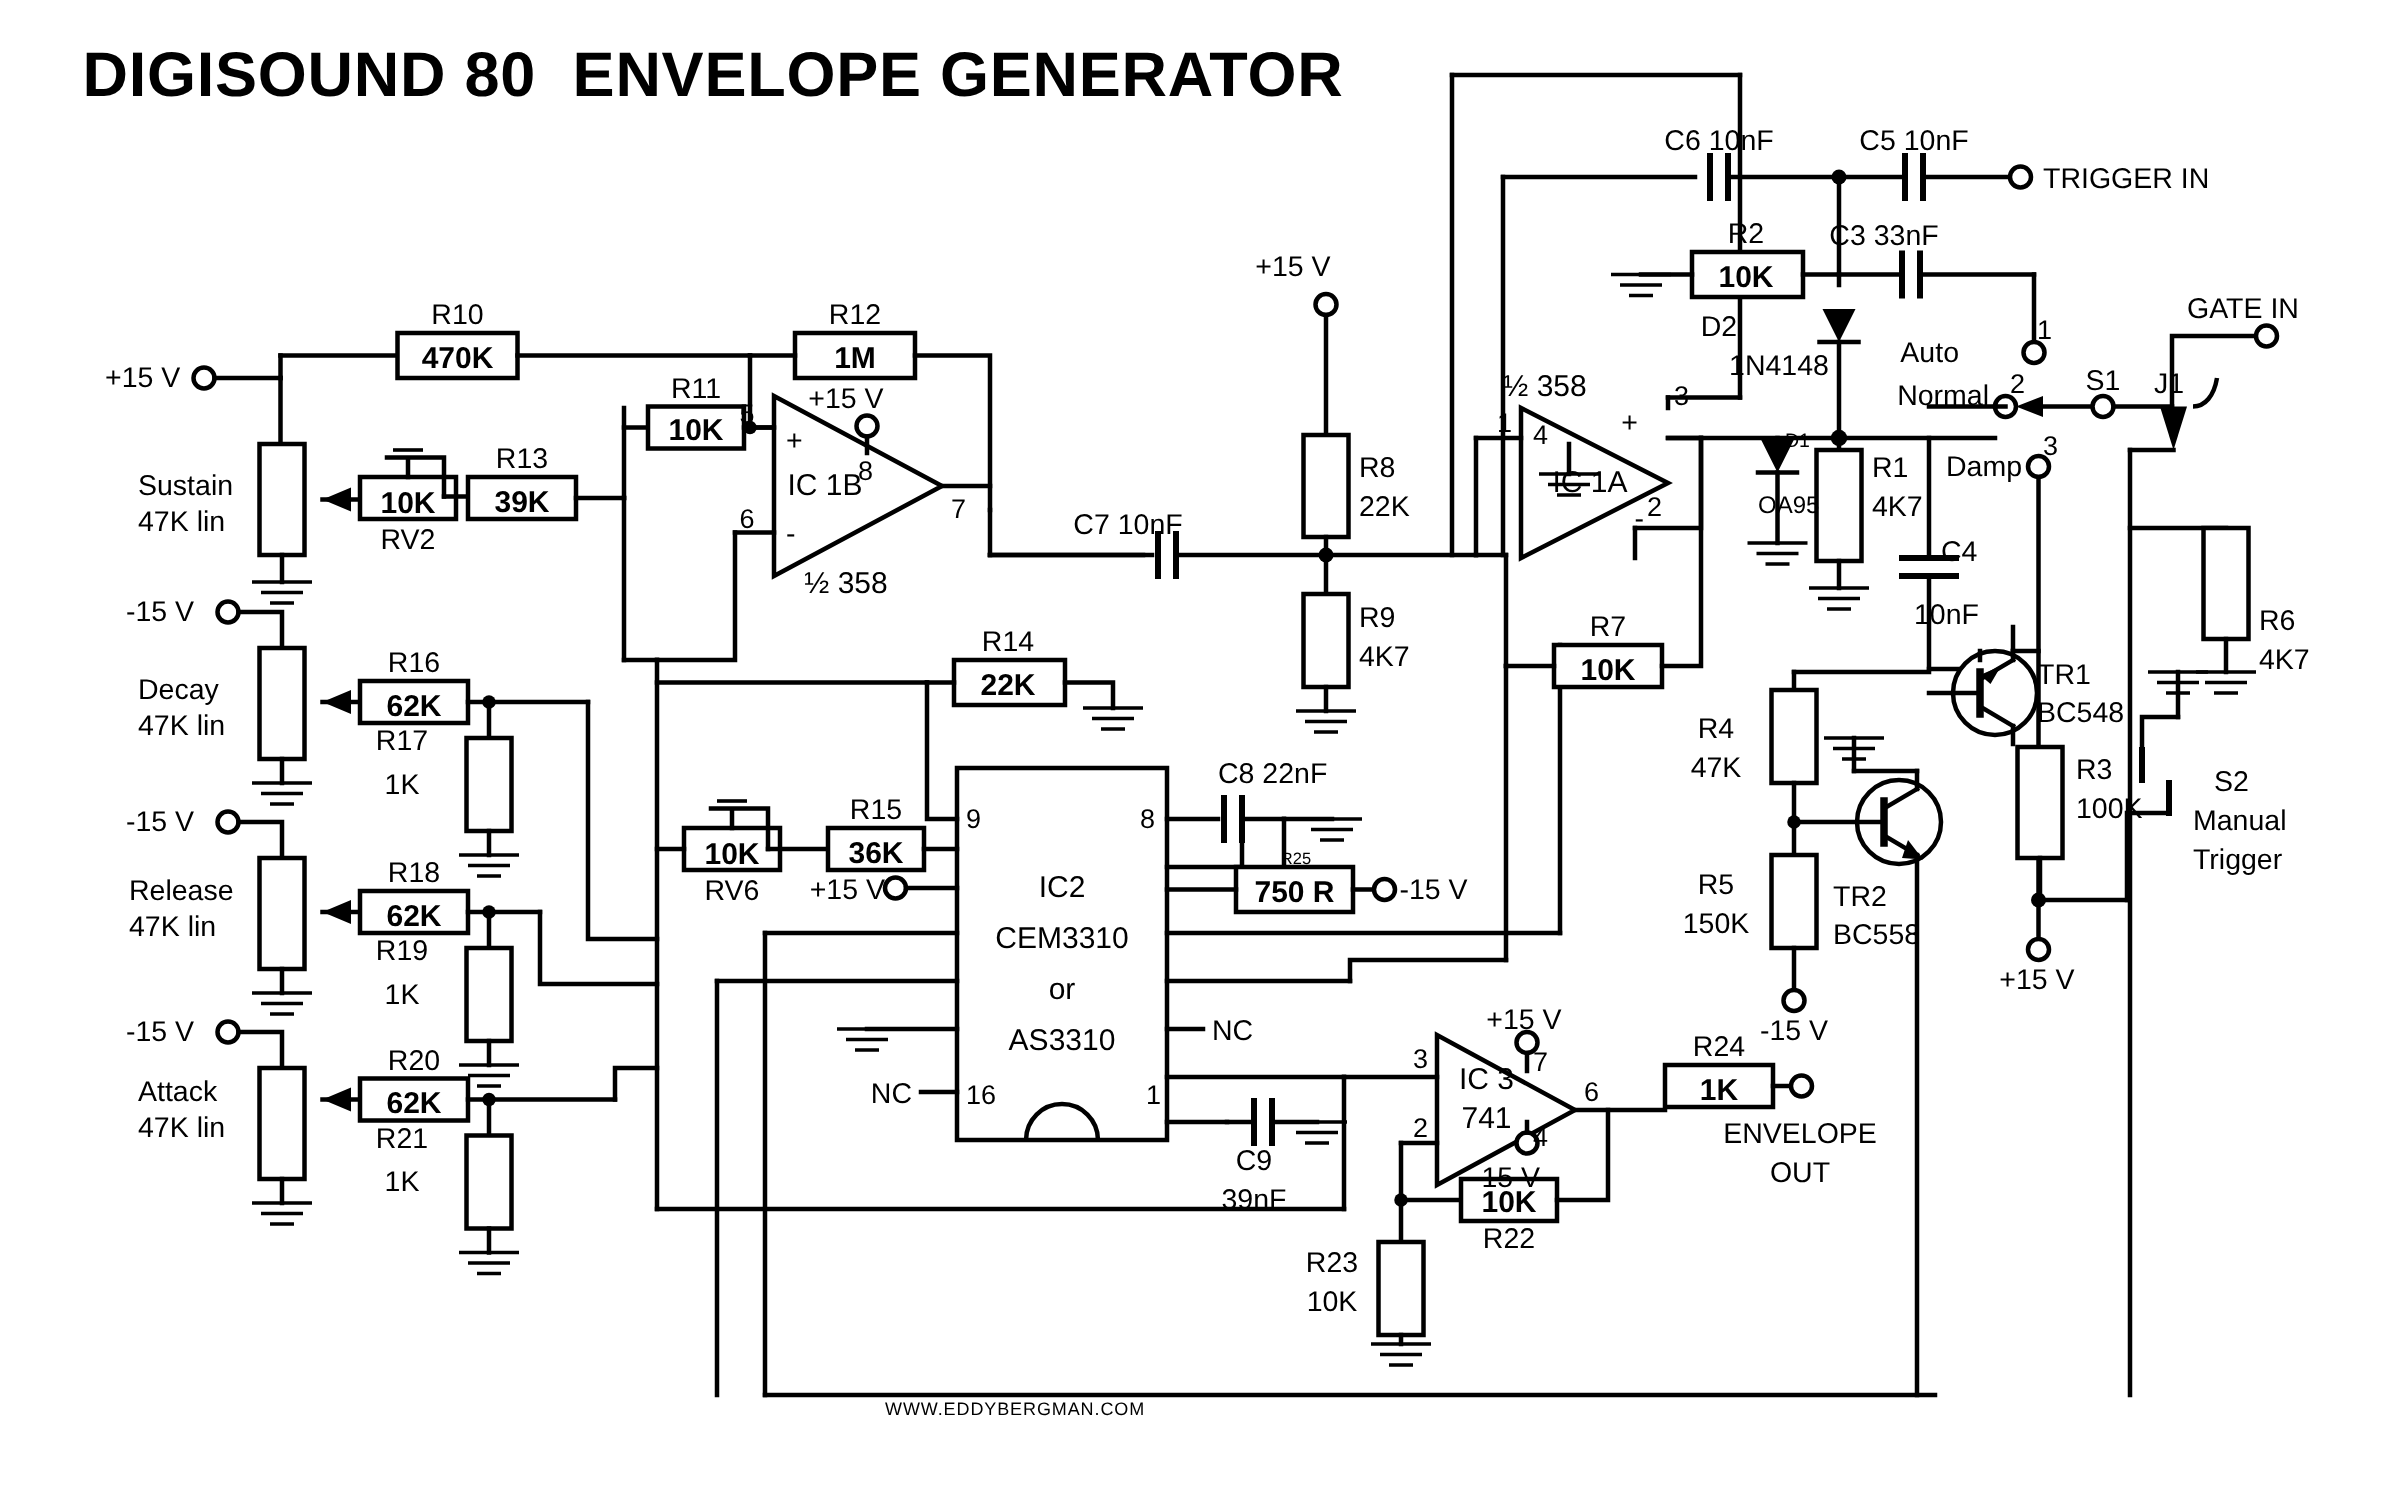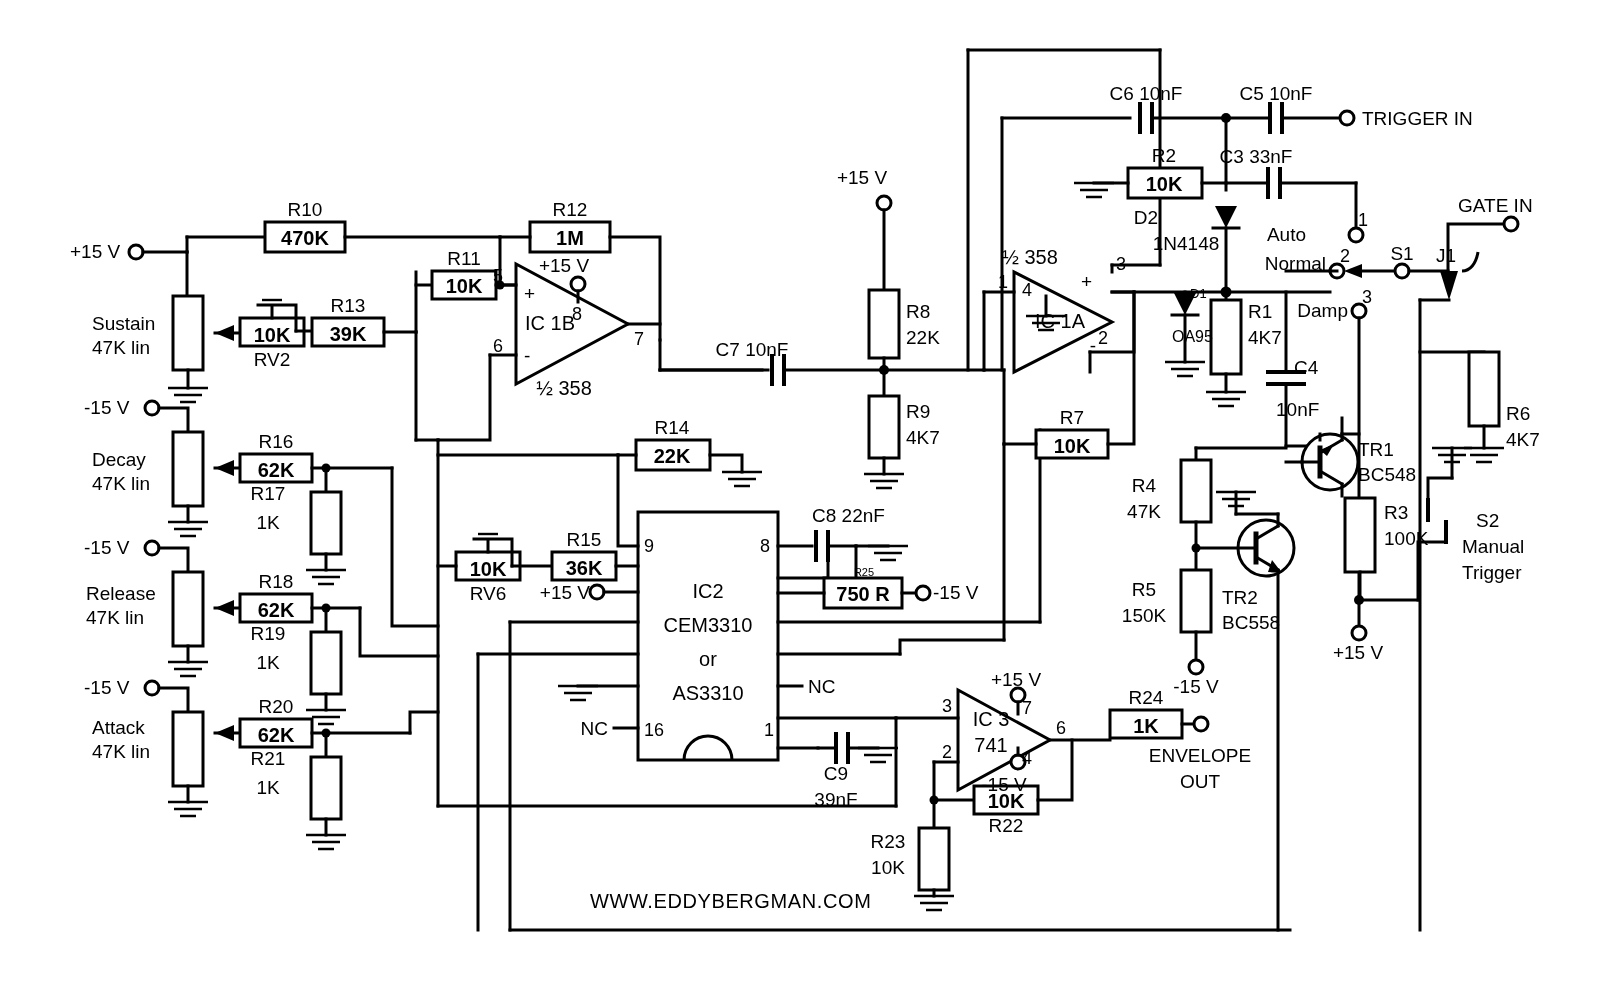--- a/index.html
+++ b/index.html
@@ -10,42 +10,43 @@
     font-family:"Liberation Sans", sans-serif;
     color:#000000;
     overflow:hidden;
   }
   #title{
     position:absolute;left:55px;top:26px;
     font-size:42px;font-weight:bold;letter-spacing:0.5px;
     white-space:pre;
   }
   #watermark{
-    position:absolute;left:590px;top:890px;
-    font-size:20px;letter-spacing:0.6px;
+    position:absolute;left:590px;top:932px;
+    font-size:12px;letter-spacing:0.6px;
   }
   svg.sch{position:absolute;left:0;top:0;width:1600px;height:1001px;}
   .w{stroke:#000;stroke-width:3;fill:none;stroke-linecap:square;}
   .wt{stroke:#000;stroke-width:2.4;fill:none;}
   .bx{stroke:#000;stroke-width:3;fill:#fff;}
   .fill{fill:#000;stroke:none;}
   .nofill{fill:#fff;stroke:#000;stroke-width:3;}
   text{font-family:"Liberation Sans", sans-serif;fill:#000;}
   .lbl{font-size:19px;}
   .val{font-size:20px;font-weight:bold;text-anchor:middle;}
   .ref{font-size:19px;text-anchor:middle;}
   .tiny{font-size:11px;text-anchor:middle;}
   .pin{font-size:18px;}
   .ic{font-size:20px;text-anchor:middle;}
 </style>
 </head>
 <body>
 
 <div id="root">
 
+  <div id="title">DIGISOUND 80  ENVELOPE GENERATOR</div>
   <div id="watermark">WWW.EDDYBERGMAN.COM</div>
 
   <svg class="sch" viewBox="0 0 1600 1001">
 
     <g>
 
       <circle cx="136" cy="252" r="7" class="nofill"></circle>
       <path class="w" d="M143 252 L187 252"></path>
       <path class="w" d="M187 252 L187 296"></path>
       <path class="w" d="M187 237 L187 252"></path>

